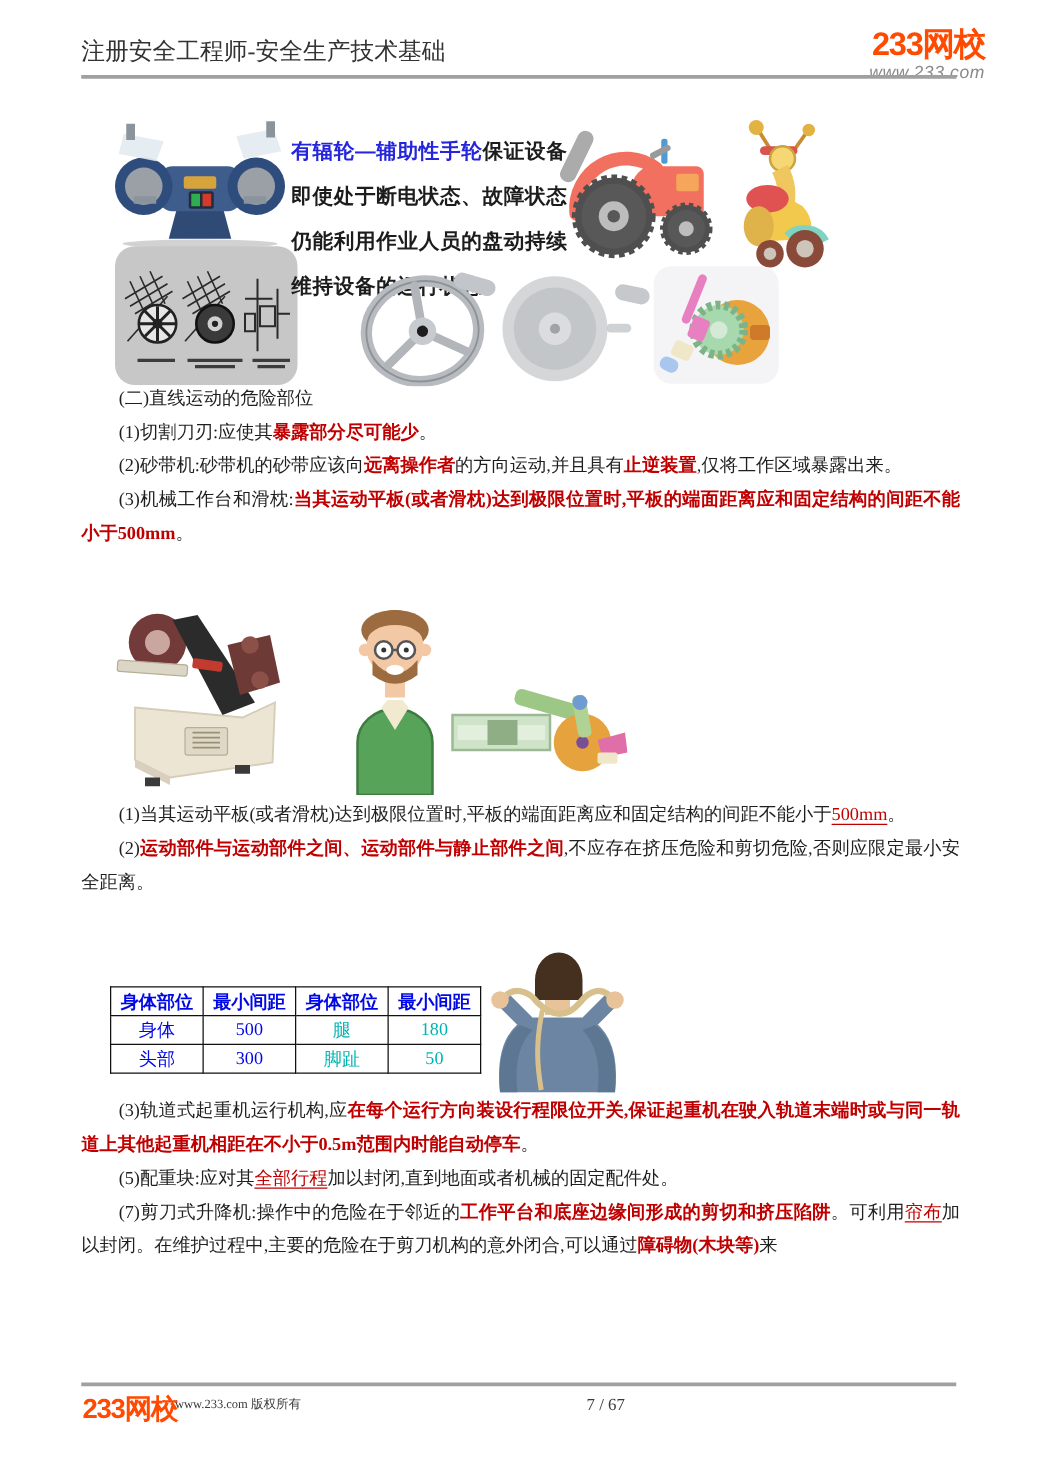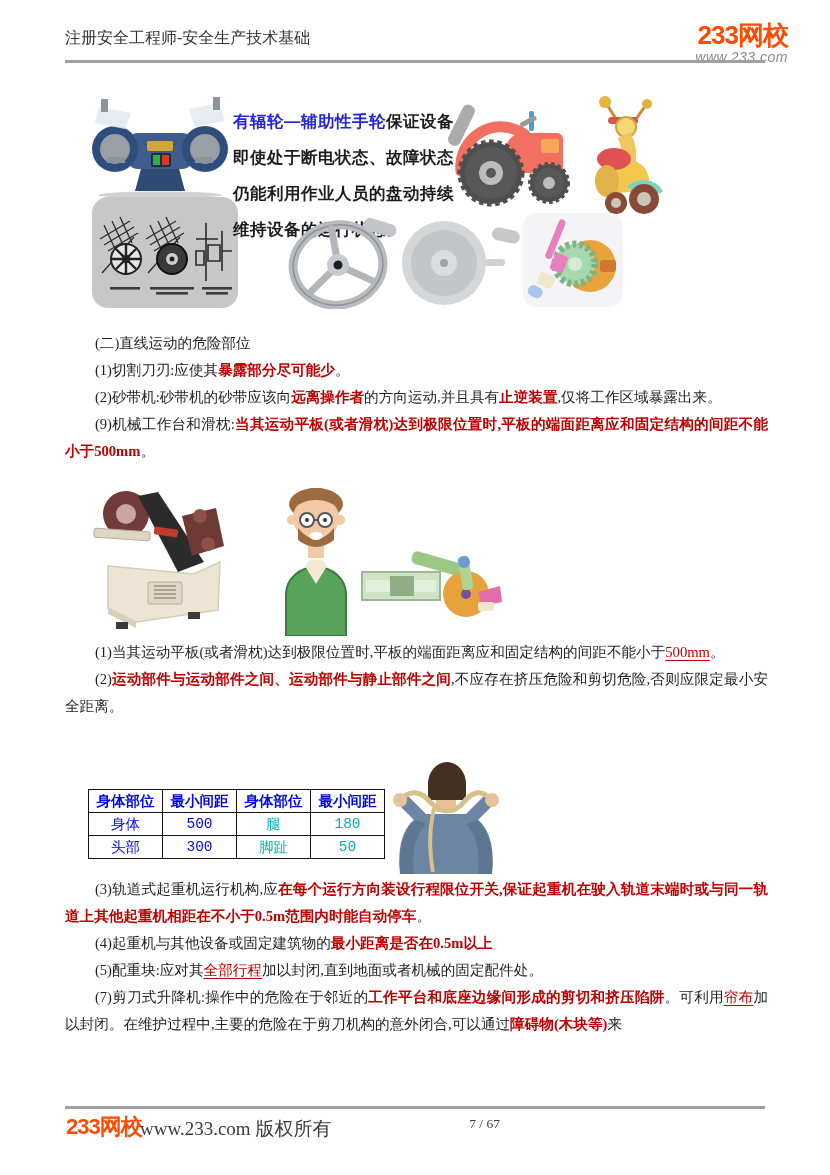--- a/index.html
+++ b/index.html
@@ -1,47 +1,47 @@
 <!DOCTYPE html>
 <html><head>
 <meta charset="utf-8">
 <style>
   html,body{margin:0;padding:0;background:#fff;}
   .page{position:relative;width:830px;height:1175px;background:#fff;overflow:hidden;
         font-family:"Liberation Serif","DejaVu Serif",serif;color:#1f1f1f;}
   
-  .hdr-title{position:absolute;left:65px;top:28px;font-size:16px;color:#333;}
+  .hdr-title{position:absolute;left:65px;top:28px;font-size:19px;color:#333;}
   .brand{font-family:"Liberation Sans","DejaVu Sans",sans-serif;font-weight:900;
          color:#ff4a00;letter-spacing:-1px;}
   .hdr-brand{position:absolute;right:42px;top:22px;text-align:right;line-height:1;}
   .hdr-brand .brand{font-size:26px;}
   .hdr-brand .brand-url{display:block;font-size:14px;color:#8a8a8a;font-style:italic;
          font-family:"Liberation Sans","DejaVu Sans",sans-serif;margin-top:2px;letter-spacing:.5px;}
   .rule{position:absolute;left:65px;width:700px;height:3px;background:#a0a0a0;}
   .rule.top{top:60px;}
   .rule.bottom{top:1106px;}
   .ftr-brand{position:absolute;left:66px;top:1112px;}
   .ftr-brand .brand{font-size:22px;}
-  .ftr-copy{position:absolute;left:140px;top:1116px;font-size:19px;color:#3a3a3a;}
+  .ftr-copy{position:absolute;left:140px;top:1116px;font-size:10px;color:#3a3a3a;}
   .ftr-page{position:absolute;left:380px;top:1116px;width:120px;text-align:right;font-size:13.5px;color:#3a3a3a;}
   
   .tblock{position:absolute;left:65px;width:703px;}
   .para{margin:0;text-indent:2.05em;font-size:14.6px;line-height:27px;text-align:justify;}
   .seg-n{color:#1f1f1f;}
   .seg-rb{color:#c00000;font-weight:700;text-underline-offset:3px;}
   .seg-ru{color:#c00000;text-decoration:underline;text-underline-offset:3px;}
   
   .fig{position:absolute;}
   .abs{position:absolute;}
   .fig-caption{font-family:"Liberation Sans","DejaVu Sans",sans-serif;font-weight:700;
                font-size:16.5px;line-height:36px;letter-spacing:.5px;}
   .fig-caption .seg-fb{color:#2525dd;}
   .fig-caption .seg-fd{color:#1c1c1c;}
   
-  .min-table{border-collapse:collapse;font-family:Liberation Mono, monospace;}
+  .min-table{border-collapse:collapse;font-family:Liberation Serif, serif;}
   .min-table th,.min-table td{border:1.6px solid #111;width:69px;height:22px;text-align:center;
                padding:0 2px;font-size:14.5px;}
   .min-table th{font-weight:800;color:#0008e6;}
   .c-blue{color:#0008e6;}
   .c-teal{color:#00b3b3;}
 </style>
 </head>
 <body>
 
 <div class="page">
@@ -167,25 +167,25 @@
       <circle cx="53" cy="52" r="20" fill="#a8d9ae" stroke="#7cb487" stroke-width="7" stroke-dasharray="4 3"></circle>
       <circle cx="53" cy="52" r="7" fill="#d4ead6"></circle>
       <rect x="30" y="6" width="7" height="42" rx="3.5" fill="#e87fc0" transform="rotate(22 33 27)"></rect>
       <rect x="30" y="42" width="14" height="18" rx="3" fill="#e87fc0" transform="rotate(22 37 51)"></rect>
       <rect x="16" y="62" width="16" height="13" rx="3" fill="#efe7c8" transform="rotate(24 24 68)"></rect>
       <rect x="6" y="74" width="15" height="11" rx="5" fill="#a9c7ee" transform="rotate(24 13 79)"></rect>
       <rect x="78" y="48" width="16" height="12" rx="3" fill="#cf7a2a"></rect>
     </svg>
   </div>
 
-  <div class="tblock" style="top:330px;">
+  <div class="tblock" style="top:306px;">
     <p class="para"><span class="seg-n">(二)直线运动的危险部位</span></p>
     <p class="para"><span class="seg-n">(1)切割刀刃:应使其</span><span class="seg-rb">暴露部分尽可能少</span><span class="seg-n">。</span></p>
     <p class="para"><span class="seg-n">(2)砂带机:砂带机的砂带应该向</span><span class="seg-rb">远离操作者</span><span class="seg-n">的方向运动,并且具有</span><span class="seg-rb">止逆装置</span><span class="seg-n">,仅将工作区域暴露出来。</span></p>
-    <p class="para"><span class="seg-n">(9)机械工作台和滑枕:</span><span class="seg-rb">当其运动平板(或者滑枕)达到极限位置时,平板的端面距离应和固定结构的间距不能小于500mm</span><span class="seg-n">。</span></p>
+    <p class="para"><span class="seg-n">(3)机械工作台和滑枕:</span><span class="seg-rb">当其运动平板(或者滑枕)达到极限位置时,平板的端面距离应和固定结构的间距不能小于500mm</span><span class="seg-n">。</span></p>
   </div>
 
   <div class="fig" style="left:88px;top:472px;width:420px;height:165px;">
     <svg class="abs" style="left:0;top:6px" width="148" height="155" viewBox="0 0 148 155">
       <polygon points="20,88 106,96 132,84 130,132 48,144 20,130" fill="#ece5d4" stroke="#d6cdb8" stroke-width="1.5"></polygon>
       <polygon points="20,130 48,144 48,150 20,136" fill="#d8d0bd"></polygon>
       <rect x="60" y="104" width="34" height="22" rx="2" fill="#e0d8c6" stroke="#b8ae96"></rect>
       <g stroke="#9a9077" stroke-width="1.4">
           <path d="M66 108 h22 M66 112 h22 M66 116 h22 M66 120 h22"></path>
         </g>
@@ -272,21 +272,20 @@
       <path d="M58 26 a19 22 0 0 1 38 0 v16 h-38 z" fill="#45301f"></path>
       <path d="M30 44 C40 28 54 36 60 44 C72 56 84 56 94 44 C100 36 112 28 122 44" fill="none" stroke="#d8c08c" stroke-width="5"></path>
       <path d="M64 50 C58 78 60 96 63 114" fill="none" stroke="#d8c08c" stroke-width="4"></path>
       <circle cx="30" cy="42" r="7" fill="#e8c39a"></circle>
         <circle cx="122" cy="42" r="7" fill="#e8c39a"></circle>
     </svg>
   </div>
 
   <div class="tblock" style="top:876px;">
     <p class="para"><span class="seg-n">(3)轨道式起重机运行机构,应</span><span class="seg-rb">在每个运行方向装设行程限位开关,保证起重机在驶入轨道末端时或与同一轨道上其他起重机相距在不小于0.5m范围内时能自动停车</span><span class="seg-n">。</span></p>
-    <p class="para"><span class="seg-n">(4)起重机与其他设备或固定建筑物的</span><span class="seg-rb">最小距离是否在0.5m以上</span></p>
     <p class="para"><span class="seg-n">(5)配重块:应对其</span><span class="seg-ru">全部行程</span><span class="seg-n">加以封闭,直到地面或者机械的固定配件处。</span></p>
     <p class="para"><span class="seg-n">(7)剪刀式升降机:操作中的危险在于邻近的</span><span class="seg-rb">工作平台和底座边缘间形成的剪切和挤压陷阱</span><span class="seg-n">。可利用</span><span class="seg-ru">帘布</span><span class="seg-n">加以封闭。在维护过程中,主要的危险在于剪刀机构的意外闭合,可以通过</span><span class="seg-rb">障碍物(木块等)</span><span class="seg-n">来</span></p>
   </div>
 
   <div class="rule bottom"></div>
   <div class="ftr-brand">
     <span class="brand">233网校</span>
   </div>
   <div class="ftr-copy">www.233.com 版权所有</div>
   <div class="ftr-page">7 / 67</div>

